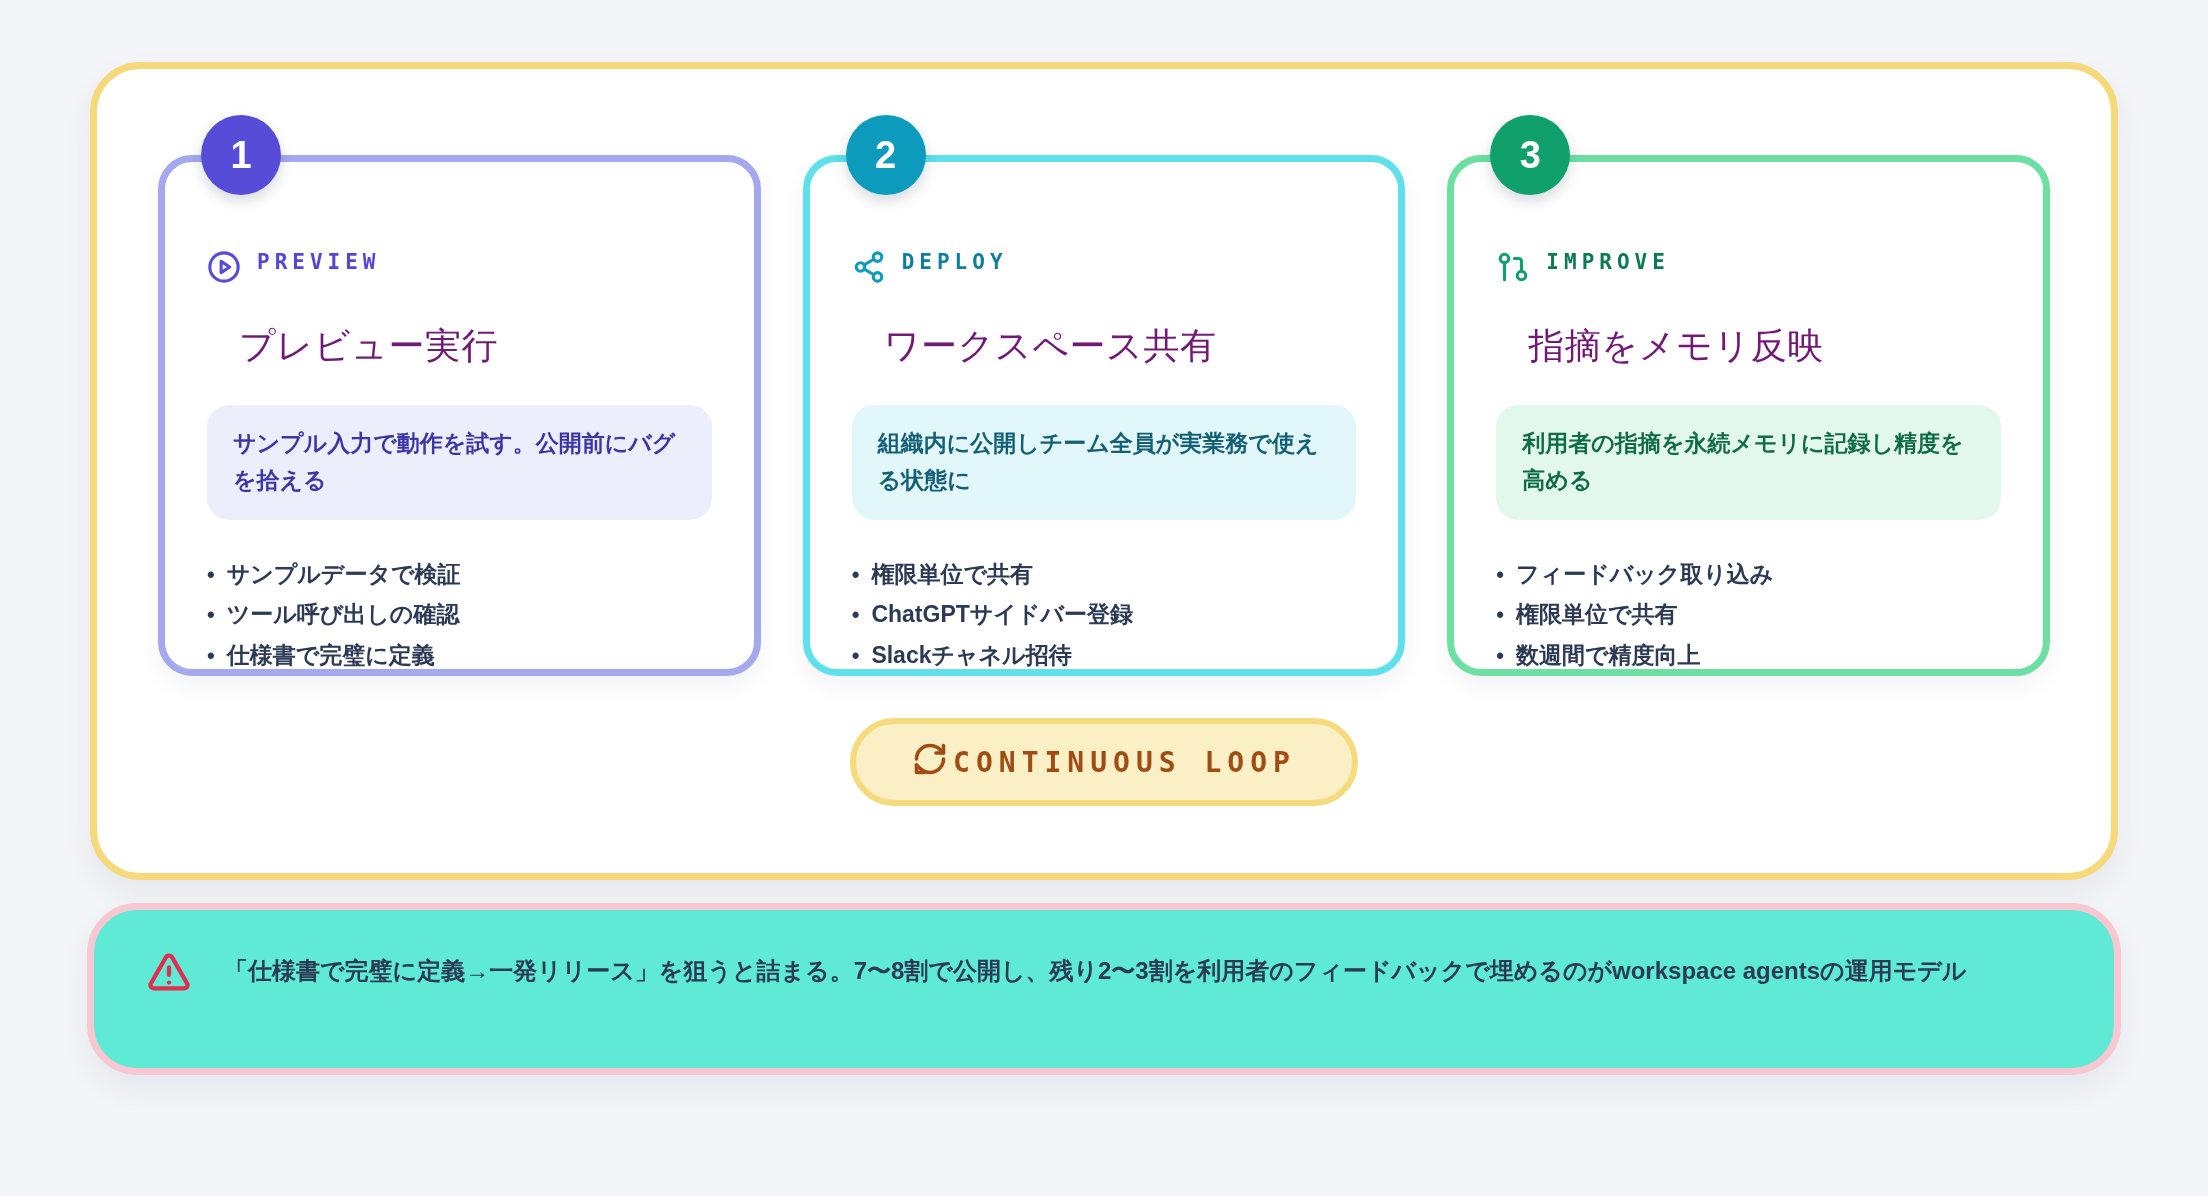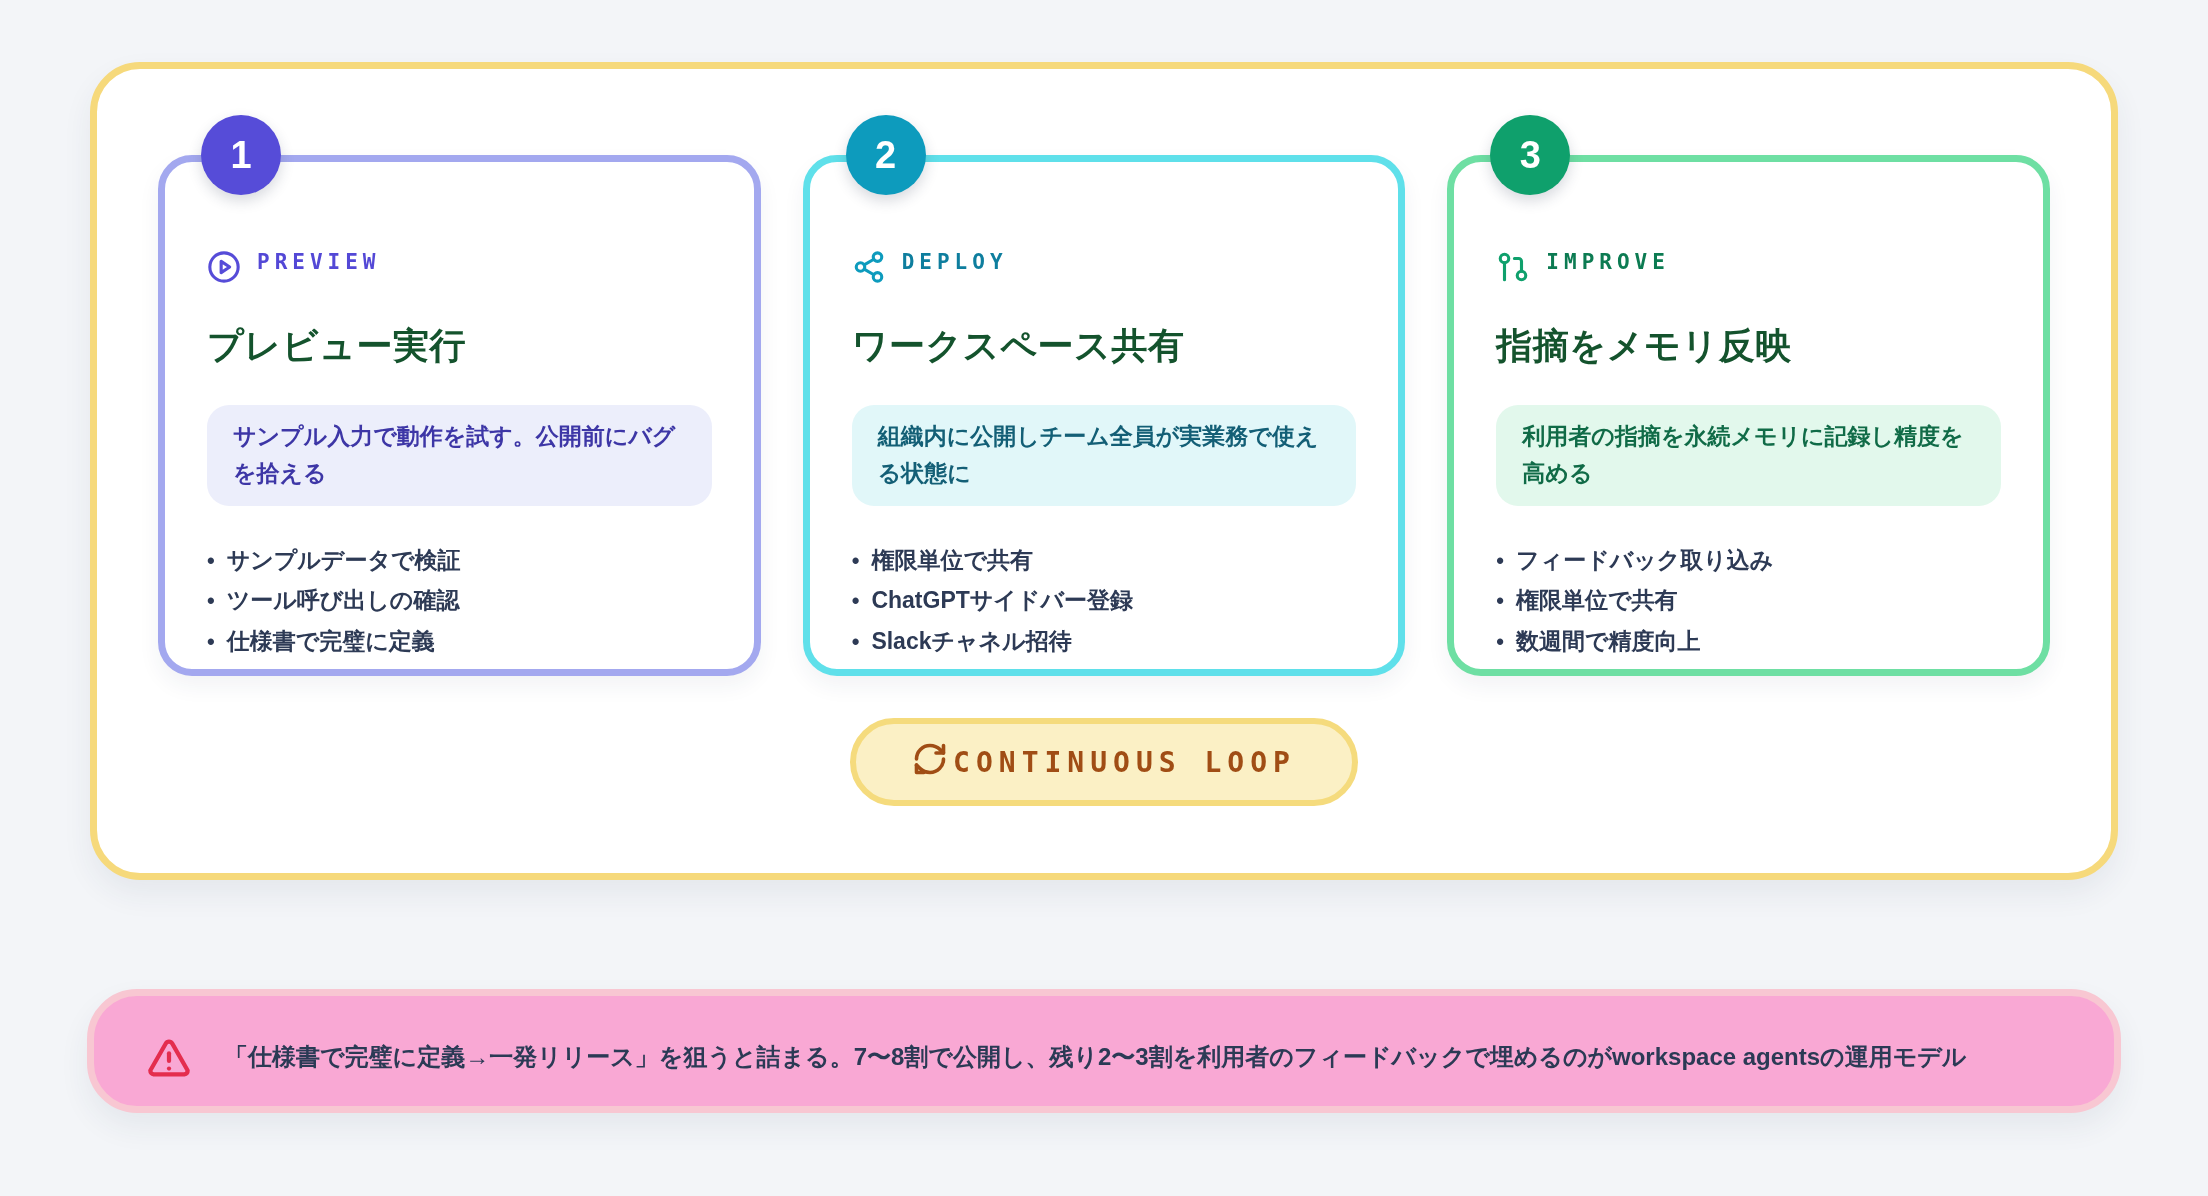--- a/index.html
+++ b/index.html
@@ -53,28 +53,29 @@
     margin-top:12px;
   }
   .label-row svg { width:34px; height:34px; color:var(--accent); }
   .step-label {
     font-family:"DejaVu Sans Mono", monospace;
     font-weight:700; font-size:21px; letter-spacing:5px;
     color:var(--label);
   }
   .card-title {
     margin-top:34px;
-    font-size:36px; font-weight:700; color:#14532d;
+    font-size:36px; font-weight:400; color:#701a75;
     letter-spacing:.5px;
+    margin-left:32px;
   }
   .chip {
     margin-top:34px;
     background:var(--chip-bg);
     border-radius:22px;
-    padding:13px 26px;
+    padding:20px 26px;
     font-size:23px; font-weight:700; line-height:1.62;
     color:var(--chip-text);
   }
   .bullets { margin-top:34px; list-style:none; }
   .bullets li {
     font-size:23px; font-weight:700; color:#2D3A55;
     line-height:1.78;
     display:flex; align-items:baseline; gap:12px;
   }
   .bullets li::before { content:"•"; font-size:22px; color:#2D3A55; }
@@ -89,22 +90,22 @@
     border-radius:46px;
     color:#A04D15;
     font-family:"DejaVu Sans Mono", monospace;
     font-weight:700; font-size:28px; letter-spacing:6px;
     cursor:pointer;
   }
   .loop-pill svg { width:36px; height:36px; }
 
   
   .warning-panel {
-    position:absolute; left:87px; top:989px; width:2034px; height:124px;
-    background:#f9a8d4;
+    position:absolute; left:87px; top:903px; width:2034px; height:172px;
+    background:#5eead4;
     border:7px solid #F8C7D2;
     border-radius:50px;
     box-shadow:0 14px 30px rgba(40,50,80,.07);
     display:flex; align-items:flex-start; gap:32px;
     padding:38px 70px 0 52px;
   }
   .warning-panel svg { width:46px; height:46px; color:#E42D4E; flex:0 0 auto; margin-top:2px; }
   .warning-text {
     font-size:24px; font-weight:700; color:#2B3A55; line-height:1.95;
   }

